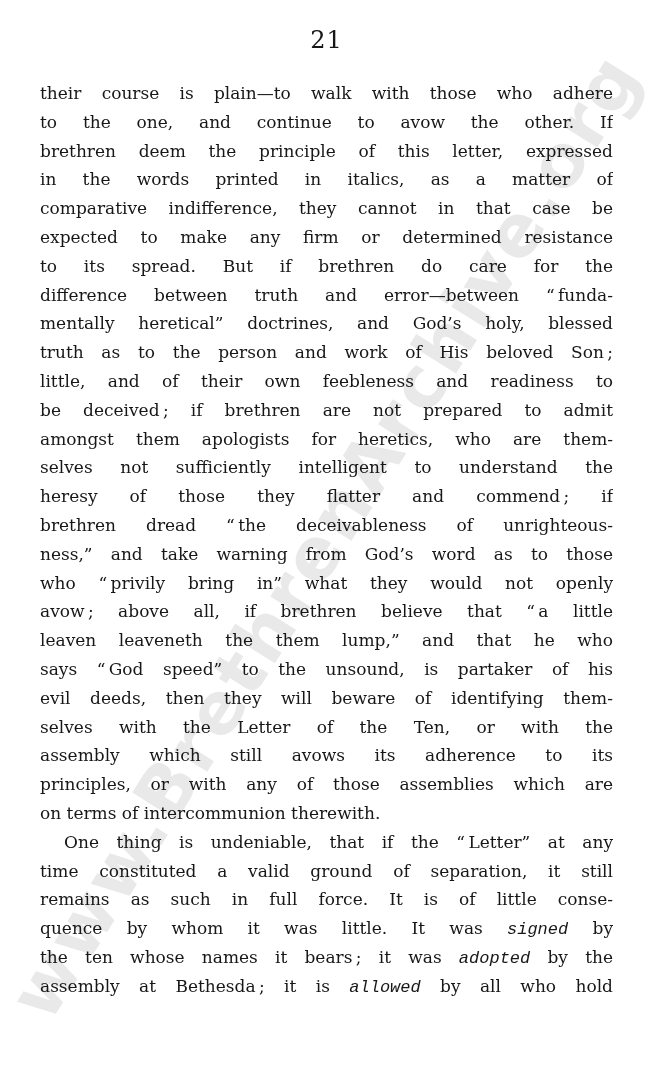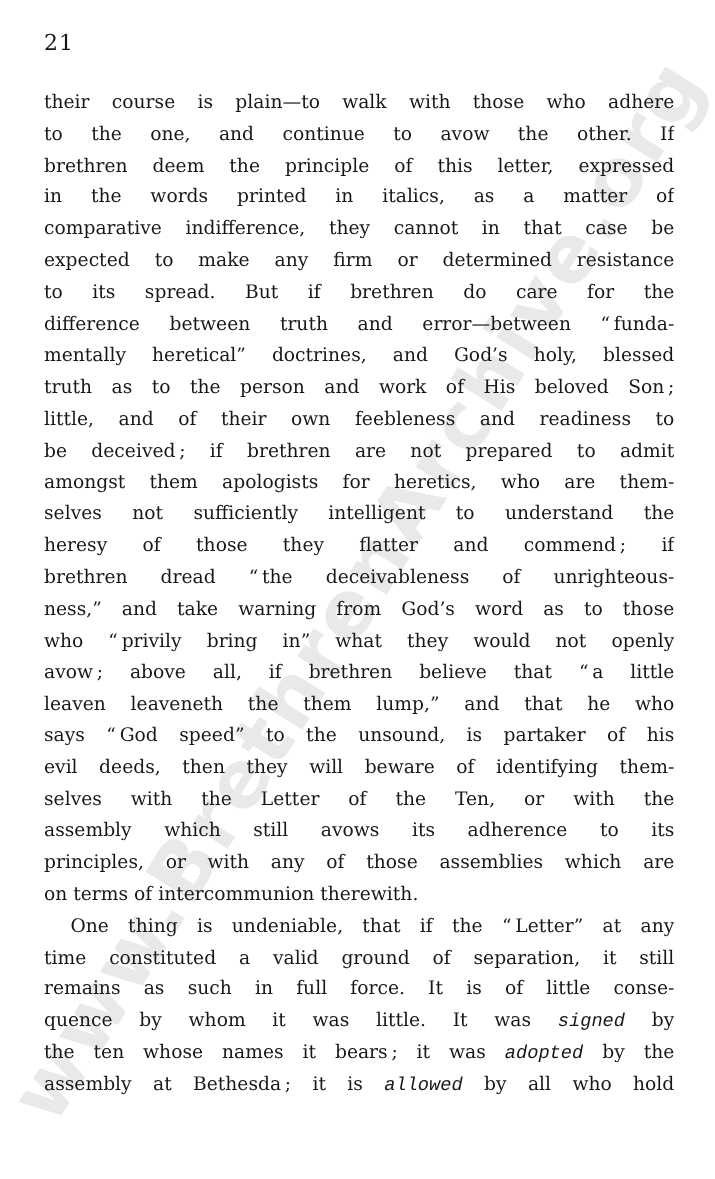--- a/index.html
+++ b/index.html
@@ -30,22 +30,22 @@
     color: rgba(40, 40, 40, 0.10);
     z-index: 0;
     user-select: none;
     pointer-events: none;
   }
   .page-number {
     position: absolute;
     top: 26px;
     left: 40px;
     width: 573px;
-    text-align: left;
-    font-size: 20px;
+    text-align: center;
+    font-size: 24px;
     letter-spacing: 1px;
     z-index: 1;
   }
   .page-text {
     position: absolute;
     left: 40px;
     top: 79px;
     width: 573px;
     z-index: 1;
   }

